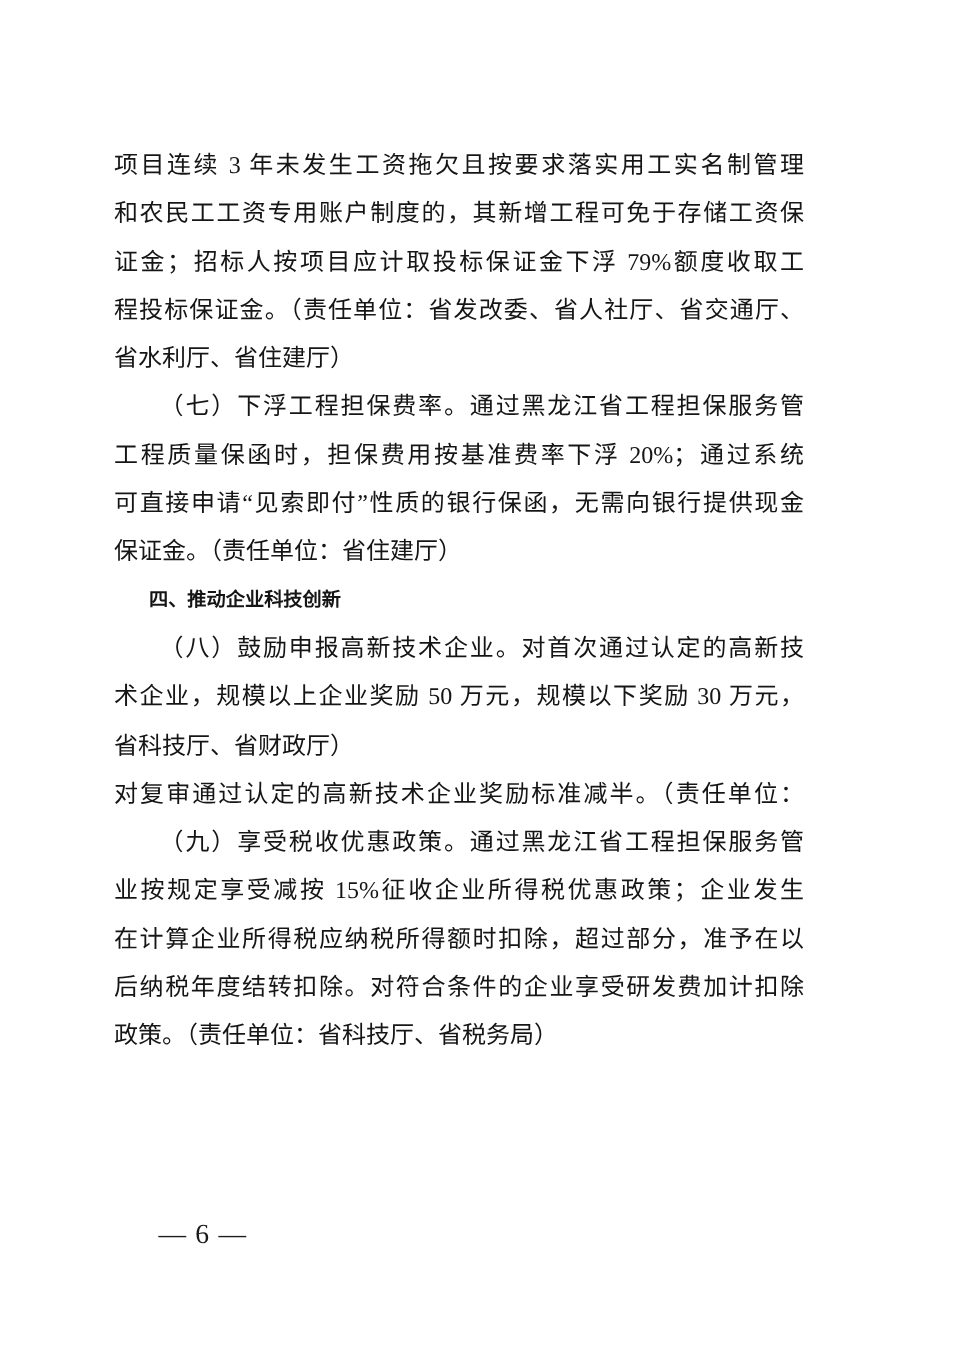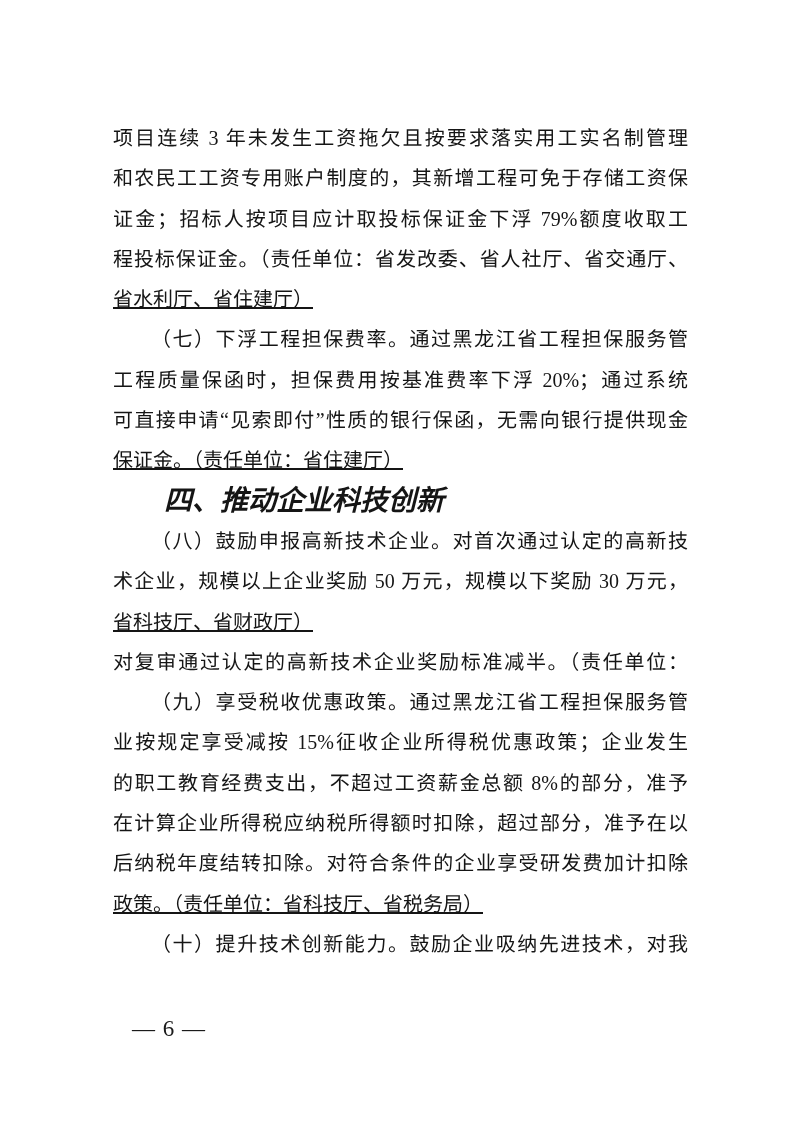--- a/index.html
+++ b/index.html
@@ -11,51 +11,49 @@
     position: relative;
     width: 800px;
     height: 1131px;
     background: #ffffff;
     overflow: hidden;
     font-family: "Liberation Serif", "DejaVu Serif", serif;
     color: #151515;
   }
   .body-text {
     position: absolute;
-    left: 113px;
+    left: 95px;
     top: 118px;
     width: 575px;
     font-size: 20px;
     line-height: 40.3px;
   }
   .ln {
     margin: 0;
     padding: 0;
     text-align: justify;
     text-align-last: justify;
     white-space: normal;
     height: 40.3px;
     overflow: hidden;
   }
   .ln.last {
     text-align: center;
     text-align-last: left;
-    text-decoration: underline;
   }
   .ln.ind {
     text-indent: 1.9em;
   }
   .heading {
     font-family: "Liberation Sans", "DejaVu Sans", sans-serif;
     font-weight: bold;
-    font-size: 28px;
+    font-size: 16px;
     text-align: left;
     text-align-last: left;
     text-indent: 1.82em;
-    font-style: italic;
   }
   .page-footer {
     position: absolute;
     left: 132px;
     top: 1016px;
     font-size: 23px;
     letter-spacing: 1px;
     color: #1b1b1b;
   }
 </style>
@@ -79,24 +77,22 @@
 
     <p class="ln heading">四、推动企业科技创新</p>
 
     <p class="ln ind">（八）鼓励申报高新技术企业。对首次通过认定的高新技</p>
     <p class="ln">术企业，规模以上企业奖励 50 万元，规模以下奖励 30 万元，</p>
     <p class="ln last">省科技厅、省财政厅）</p>
     <p class="ln">对复审通过认定的高新技术企业奖励标准减半。（责任单位：</p>
 
     <p class="ln ind">（九）享受税收优惠政策。通过黑龙江省工程担保服务管</p>
     <p class="ln">业按规定享受减按 15%征收企业所得税优惠政策；企业发生</p>
-    <p class="ln">的职工教育经费支出，不超过工资薪金总额 8%的部分，准予</p>
     <p class="ln">在计算企业所得税应纳税所得额时扣除，超过部分，准予在以</p>
     <p class="ln">后纳税年度结转扣除。对符合条件的企业享受研发费加计扣除</p>
     <p class="ln last">政策。（责任单位：省科技厅、省税务局）</p>
 
-    <p class="ln ind">（十）提升技术创新能力。鼓励企业吸纳先进技术，对我</p>
 
   </main>
 
   <div class="page-footer">— 6 —</div>
 
 </div>
 
 </body></html>

